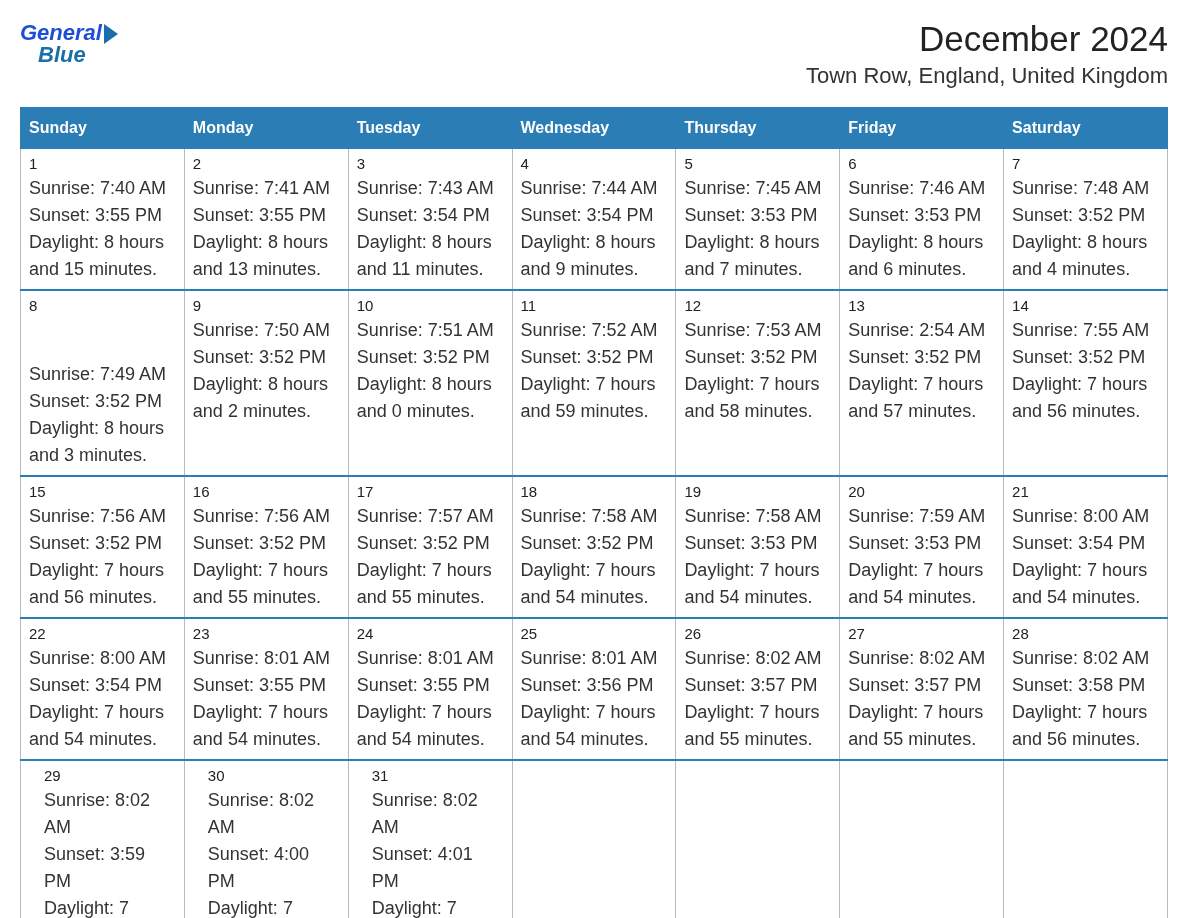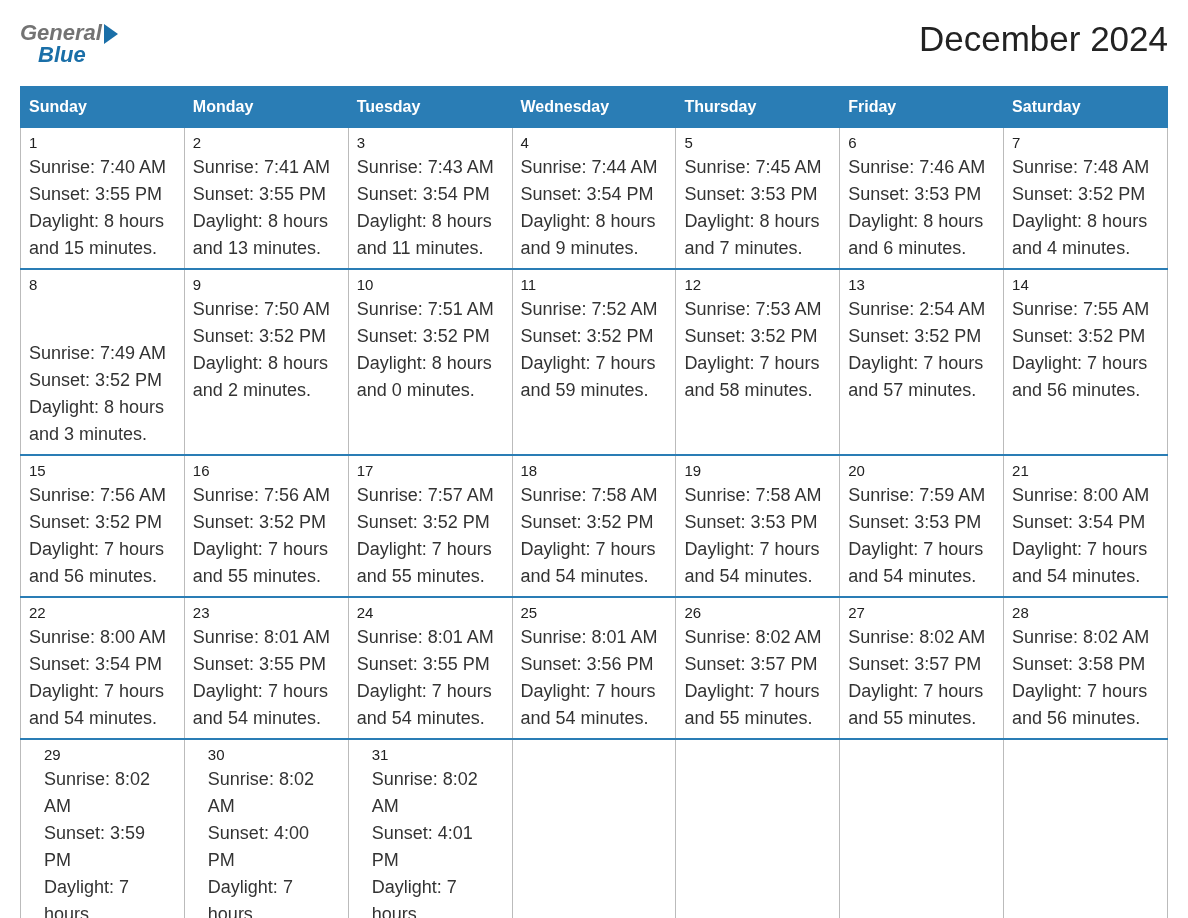--- a/index.html
+++ b/index.html
@@ -21,21 +21,21 @@
       flex-direction: column;
       align-items: flex-start;
     }
     .logo-top {
       display: flex;
       align-items: center;
     }
     .logo-general {
       font-size: 22px;
       font-weight: bold;
-      color: #737373;
+      color: #1d4ed8;
       font-style: italic;
     }
     .logo-arrow {
       width: 0;
       height: 0;
       border-left: 14px solid #1a6fa8;
       border-top: 10px solid transparent;
       border-bottom: 10px solid transparent;
       margin-left: 2px;
       margin-top: 2px;
@@ -115,20 +115,21 @@
 <div class="header">
   <div class="logo">
     <div class="logo-top">
       <span class="logo-general">General</span>
       <div class="logo-arrow"></div>
     </div>
     <span class="logo-blue">Blue</span>
   </div>
   <div class="title-block">
     <div class="month-title">December 2024</div>
+    <div class="location-title">Town Row, England, United Kingdom</div>
   </div>
 </div>
 
 <table class="calendar">
   <thead>
     <tr>
     <th>Sunday</th>
         <th>Monday</th>
         <th>Tuesday</th>
         <th>Wednesday</th>

